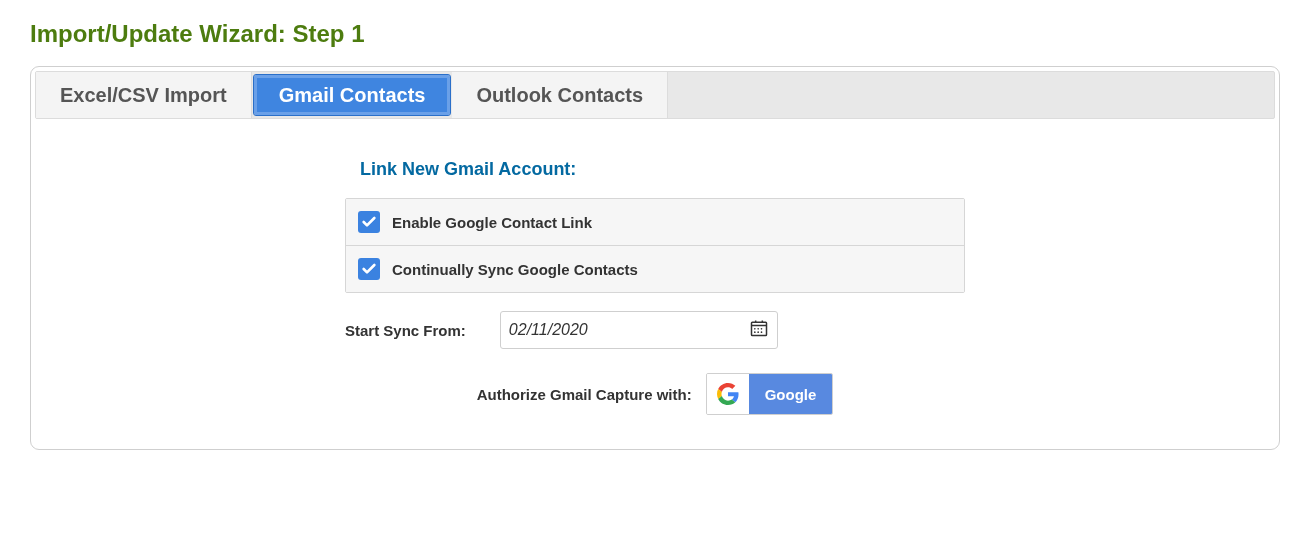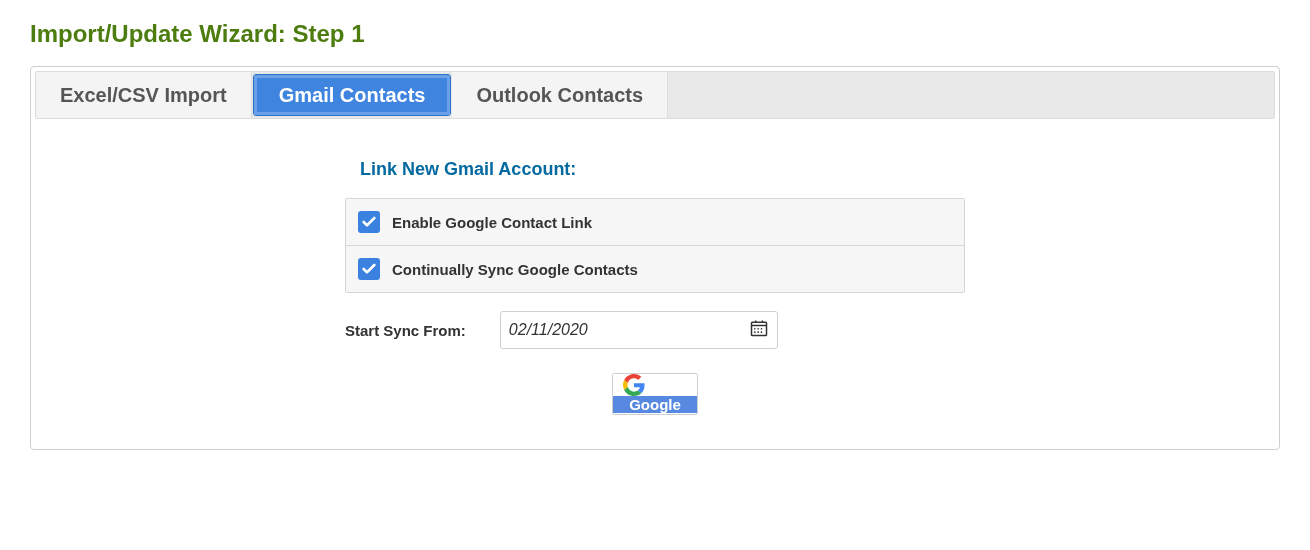--- a/index.html
+++ b/index.html
@@ -14,21 +14,21 @@
       width: 1310px;
     }
     .page-title {
       font-size: 24px;
       font-weight: 700;
       color: #4d7c0f;
       margin-bottom: 18px;
     }
     .card {
       border: 1px solid #cfcfcf;
-      border-radius: 4px;
+      border-radius: 9px;
       padding: 4px;
       background: #ffffff;
     }
     .tab-bar {
       display: flex;
       align-items: stretch;
       background: #e8e8e8;
       border: 1px solid #dcdcdc;
       border-radius: 2px;
       padding: 0;
@@ -162,21 +162,20 @@
       color: #333333;
     }
     .google-btn {
       display: flex;
       align-items: stretch;
       border: 1px solid #cfcfcf;
       border-radius: 2px;
       overflow: hidden;
       cursor: pointer;
       height: 42px;
-      flex-direction: column;
     }
     .google-btn .glogo {
       width: 42px;
       display: flex;
       align-items: center;
       justify-content: center;
       background: #ffffff;
     }
     .google-btn .glogo svg {
       width: 22px;
@@ -241,20 +240,21 @@
             <line x1="15" y1="13" x2="15" y2="13" stroke-linecap="round" stroke-width="2"></line>
             <line x1="7" y1="17" x2="7" y2="17" stroke-linecap="round" stroke-width="2"></line>
             <line x1="11" y1="17" x2="11" y2="17" stroke-linecap="round" stroke-width="2"></line>
             <line x1="15" y1="17" x2="15" y2="17" stroke-linecap="round" stroke-width="2"></line>
           </svg>
         </span>
       </div>
     </div>
 
     <div class="auth-row">
+      <span class="auth-label">Authorize Gmail Capture with:</span>
       <div class="google-btn">
         <span class="glogo">
           <svg viewBox="0 0 48 48">
             <path fill="#EA4335" d="M24 9.5c3.54 0 6.71 1.22 9.21 3.6l6.85-6.85C35.9 2.38 30.47 0 24 0 14.62 0 6.51 5.38 2.56 13.22l7.98 6.19C12.43 13.72 17.74 9.5 24 9.5z"></path>
             <path fill="#4285F4" d="M46.98 24.55c0-1.57-.15-3.09-.38-4.55H24v9.02h12.94c-.58 2.96-2.26 5.48-4.78 7.18l7.73 6c4.51-4.18 7.09-10.36 7.09-17.65z"></path>
             <path fill="#FBBC05" d="M10.53 28.59c-.48-1.45-.76-2.99-.76-4.59s.27-3.14.76-4.59l-7.98-6.19C.92 16.46 0 20.12 0 24c0 3.88.92 7.54 2.56 10.78l7.97-6.19z"></path>
             <path fill="#34A853" d="M24 48c6.48 0 11.93-2.13 15.89-5.81l-7.73-6c-2.15 1.45-4.92 2.3-8.16 2.3-6.26 0-11.57-4.22-13.47-9.91l-7.98 6.19C6.51 42.62 14.62 48 24 48z"></path>
           </svg>
         </span>
         <span class="gtext">Google</span>

